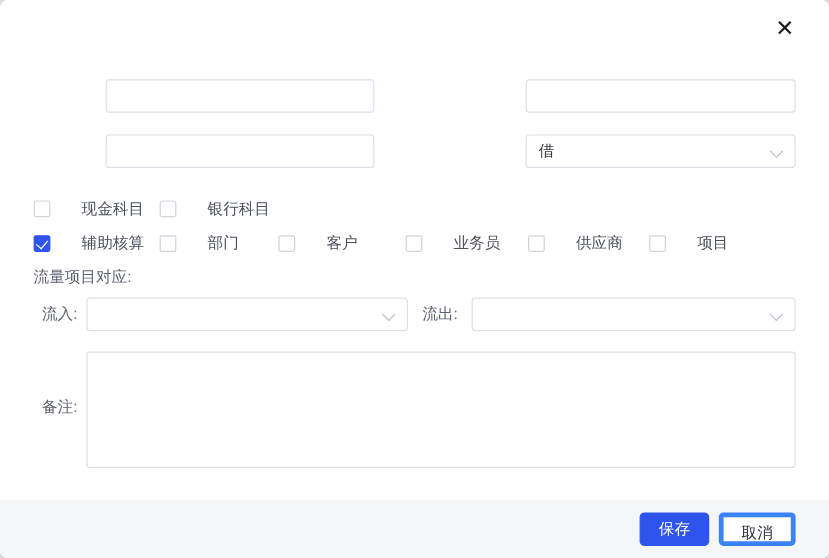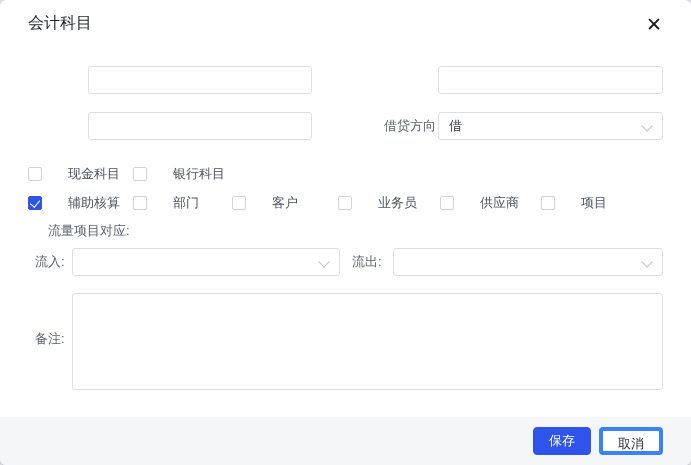--- a/index.html
+++ b/index.html
@@ -61,48 +61,46 @@
     border:1px solid #cfd3da;border-radius:2px;background:#fff;flex:none;
   }
   .cb-box.checked{background:var(--primary);border-color:var(--primary);}
   .cb-box.checked::after{
     content:"";position:absolute;left:3px;top:1px;
     width:5px;height:8px;
     border-right:1.6px solid #fff;border-bottom:1.6px solid #fff;
     transform:rotate(40deg);
   }
   .cb-label{color:#4c525c;}
-  .section-lbl{position:absolute;color:#5c6370;margin-left:20px;}
+  .section-lbl{position:absolute;color:#5c6370;}
   textarea.ipt{resize:none;padding:6px 8px;}
   .footer{
     position:absolute;left:0;right:0;top:417px;bottom:0;
     background:var(--footer-bg);
     display:flex;align-items:center;justify-content:flex-end;
     gap:8px;padding-right:28px;
   }
   .btn{
     height:28px;padding:0 15px;border-radius:4px;
     font-size:13px;font-family:inherit;cursor:pointer;line-height:26px;
   }
   .btn-primary{background:var(--primary);border:1px solid var(--primary);color:#fff;}
   .btn-default{background:#fff;border:4px solid #3b82f6;color:#2b2f36;}
 </style>
 </head>
 <body>
 
 <div class="dialog">
 
-  <div class="dlg-title">会计科目</div>
   <div class="dlg-close">✕</div>
 
   <input class="ipt" style="left: 88px; top: 66px; width: 224px;" value="">
   <input class="ipt" style="left: 438px; top: 66px; width: 225px;" value="">
 
   <input class="ipt" style="left: 88px; top: 112px; width: 224px;" value="">
-  <div class="lbl" style="left:384px;top:112px">借贷方向</div>
   <div class="sel" style="left:438px;top:112px;width:225px">
     <span>借</span>
     <span class="chev"></span>
   </div>
 
   <label class="cb" style="left:28px;top:166px">
     <span class="cb-box"></span>
     <span class="cb-label">现金科目</span>
   </label>
   <label class="cb" style="left:133px;top:166px">

